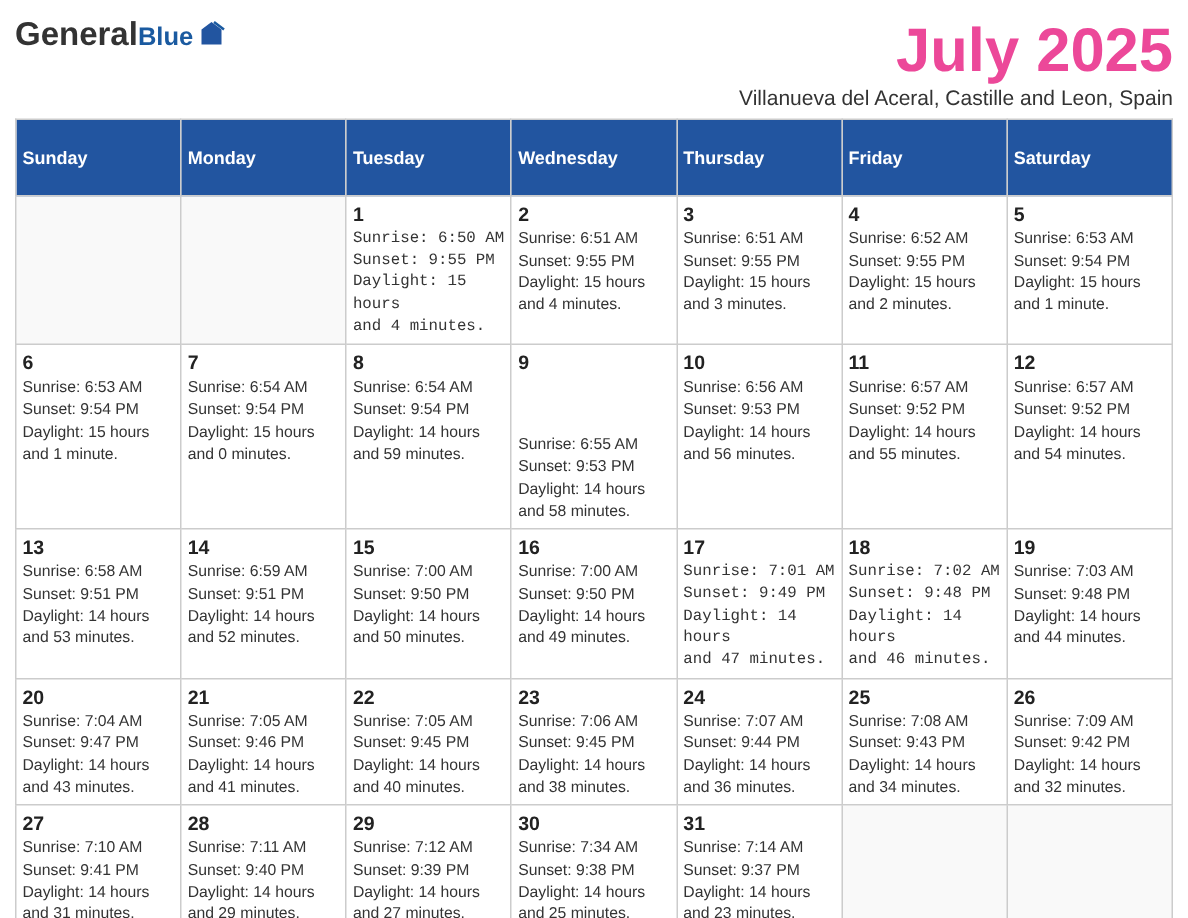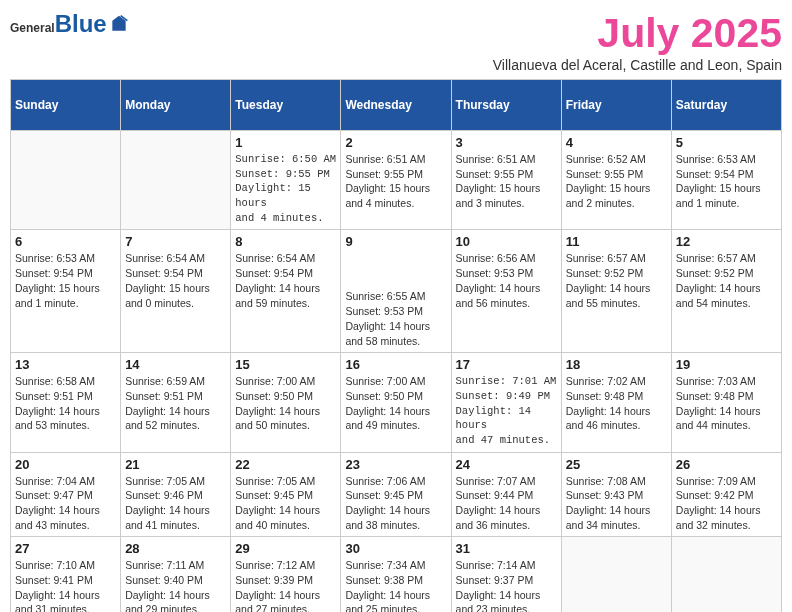--- a/index.html
+++ b/index.html
@@ -14,26 +14,26 @@
       display: flex;
       justify-content: space-between;
       align-items: flex-start;
       margin-bottom: 6px;
     }
     .logo {
       display: flex;
       align-items: center;
     }
     .logo-text-general {
-      font-size: 12px;
+      font-size: 22px;
       font-weight: bold;
       color: #333;
     }
     .logo-text-blue {
-      font-size: 24px;
+      font-size: 17px;
       font-weight: bold;
       color: #1a5aa0;
     }
     .logo-icon {
       width: 20px;
       height: 20px;
       margin-left: 2px;
     }
     .title-block {
       text-align: right;
@@ -236,21 +236,21 @@
         </td>
         <td>
           <div class="day-number">17</div>
           <div class="day-detail" style="white-space: pre-line; font-family: Liberation Mono, monospace;">Sunrise: 7:01 AM
 Sunset: 9:49 PM
 Daylight: 14 hours
 and 47 minutes.</div>
         </td>
         <td>
           <div class="day-number">18</div>
-          <div class="day-detail" style="white-space: pre-line;">Sunrise: 7:02 AM
+          <div class="day-detail" style="white-space: pre-line; font-family: Liberation Mono, monospace;">Sunrise: 7:02 AM
 Sunset: 9:48 PM
 Daylight: 14 hours
 and 46 minutes.</div>
         </td>
         <td>
           <div class="day-number">19</div>
           <div class="day-detail" style="white-space: pre-line;">Sunrise: 7:03 AM
 Sunset: 9:48 PM
 Daylight: 14 hours
 and 44 minutes.</div>

